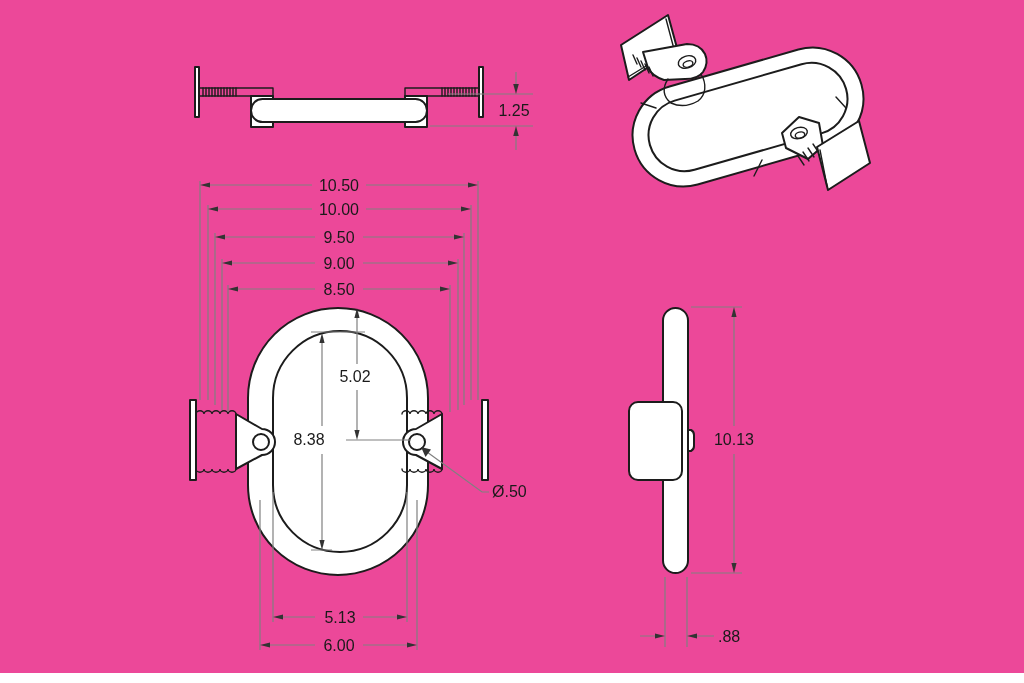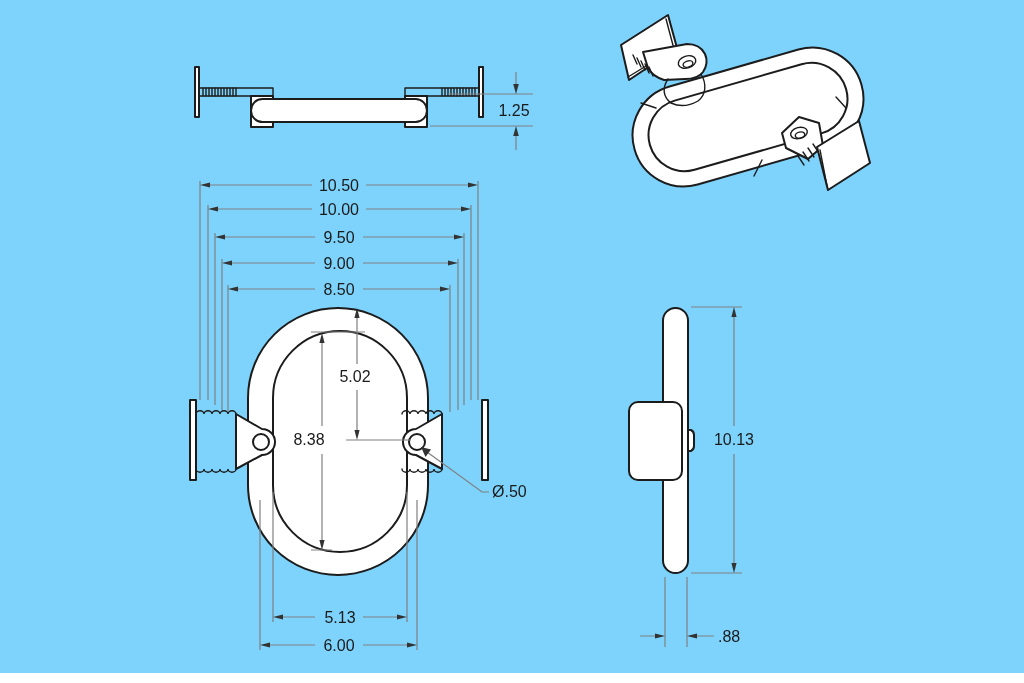--- a/index.html
+++ b/index.html
@@ -1,16 +1,16 @@
 <!DOCTYPE html>
 <html><head>
 <meta charset="utf-8">
 <style>
   html,body{margin:0;padding:0;background:#ffffff;}
-  .stage{width:1024px;height:673px;position:relative;background:#7dd3fc;overflow:hidden;}
+  .stage{width:1024px;height:673px;position:relative;background:#ec4899;overflow:hidden;}
   svg{display:block;}
   .part{fill:#ffffff;stroke:#1c1c1c;stroke-width:2;stroke-linejoin:round;stroke-linecap:round;}
   .part-thin{fill:none;stroke:#1c1c1c;stroke-width:1.4;stroke-linecap:round;}
   .dimline{stroke:#808080;stroke-width:1.2;fill:none;}
   .arrow{fill:#333333;stroke:none;}
   .dim{font:16px "Liberation Sans","DejaVu Sans",sans-serif;fill:#1a1a1a;}
 </style>
 </head>
 <body>
 

